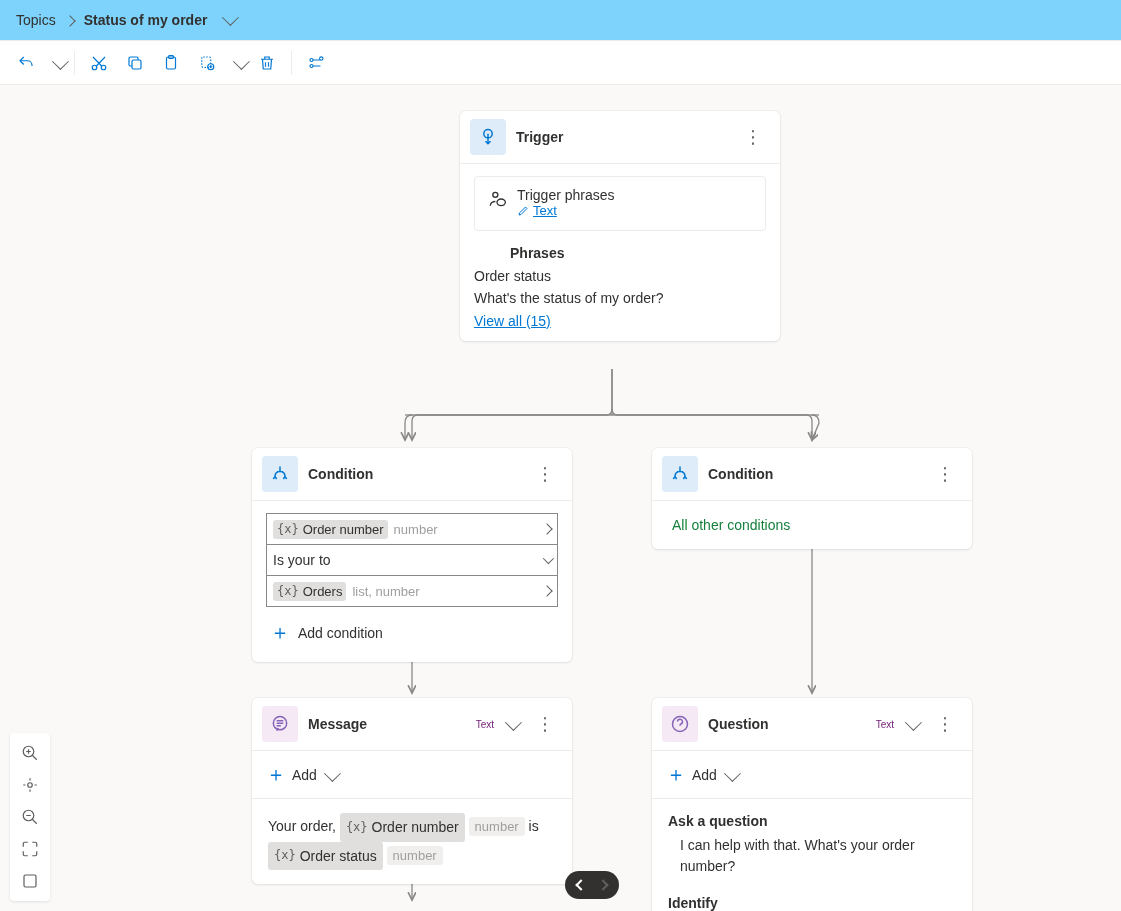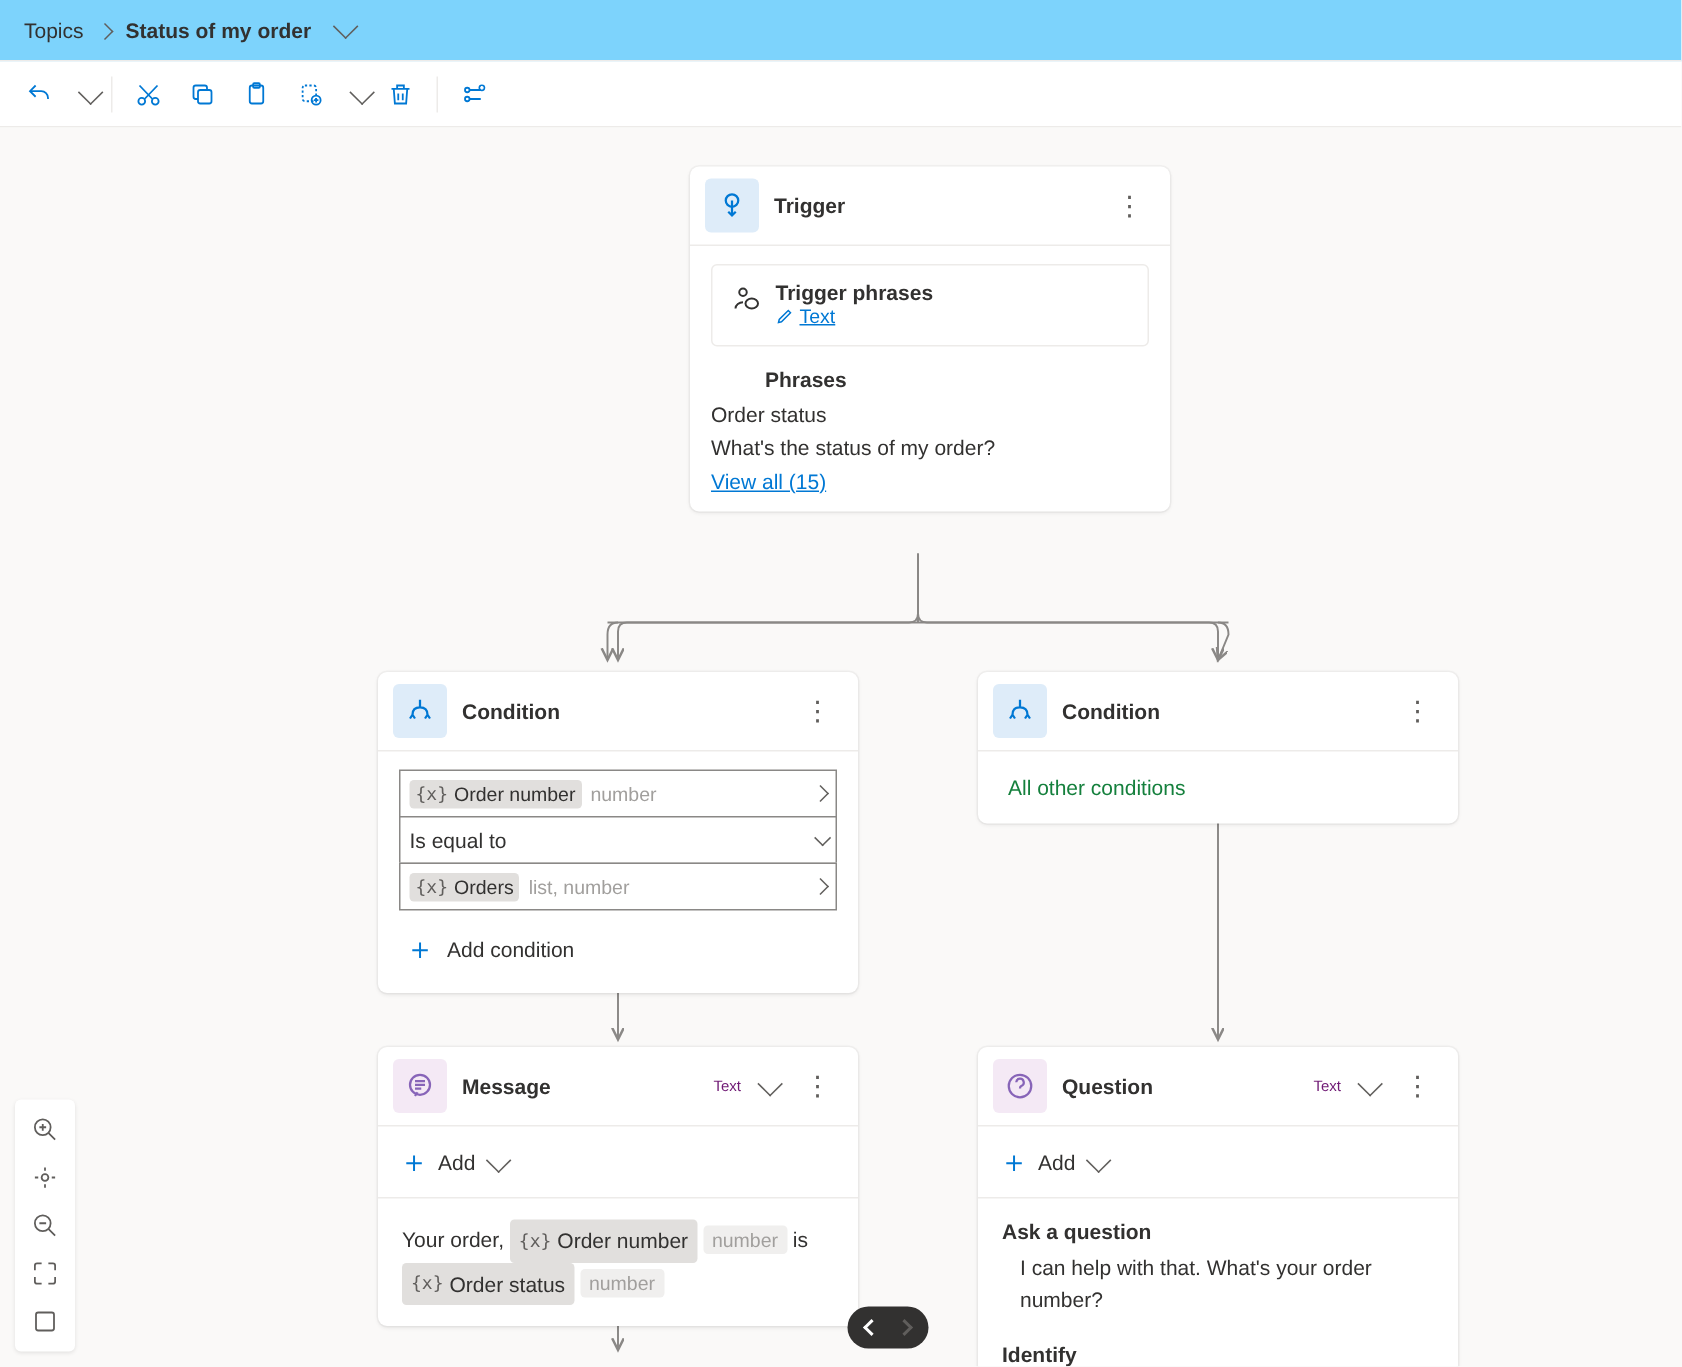--- a/index.html
+++ b/index.html
@@ -88,21 +88,21 @@
   .card-title { font-weight:600; flex:1; }
   .card-menu { cursor:pointer; padding:4px 8px; color:#605e5c; font-size:18px; line-height:0.6; }
   .card-body { padding:12px 14px; }
 
   .trigger-card { top:26px; left:460px; width:320px; }
   .trigger-phrases-box {
     border:1px solid #edebe9; border-radius:4px; padding:10px 12px;
     display:flex; gap:10px; margin-bottom:14px;
   }
   .tp-icon { color:#323130; width:20px; padding-top:2px; }
-  .tp-title { font-weight:700; }
+  .tp-title { font-weight:400; }
   .tp-edit { color:#0078d4; text-decoration:underline; font-size:13px; cursor:pointer; display:inline-flex; align-items:center; gap:4px; }
   .phrases-label { font-weight:600; margin-bottom:4px;margin-left:36px; }
   .phrase-line { padding:3px 0; color:#323130; }
   .view-all { color:#0078d4; text-decoration:underline; cursor:pointer; padding-top:4px; display:inline-block;}
 
   .cond-card-left { top:363px; left:252px; }
   .cond-card-right { top:363px; left:652px; }
   .other-cond { padding:16px 20px; color:#15803d; }
 
   .field-row {
@@ -325,21 +325,21 @@
     <div class="card-body">
       <div class="field-row">
         <span class="var-pill">
             <span class="var-icon">{x}</span>
             <span>Order number</span>
           </span>
         <span class="var-type">number</span>
         <span class="field-chev"></span>
       </div>
       <div class="field-row">
-        <span>Is equal to</span>
+        <span>Is your to</span>
         <span class="field-chev down"></span>
       </div>
       <div class="field-row">
         <span class="var-pill">
             <span class="var-icon">{x}</span>
             <span>Orders</span>
           </span>
         <span class="var-type">list, number</span>
         <span class="field-chev"></span>
       </div>

